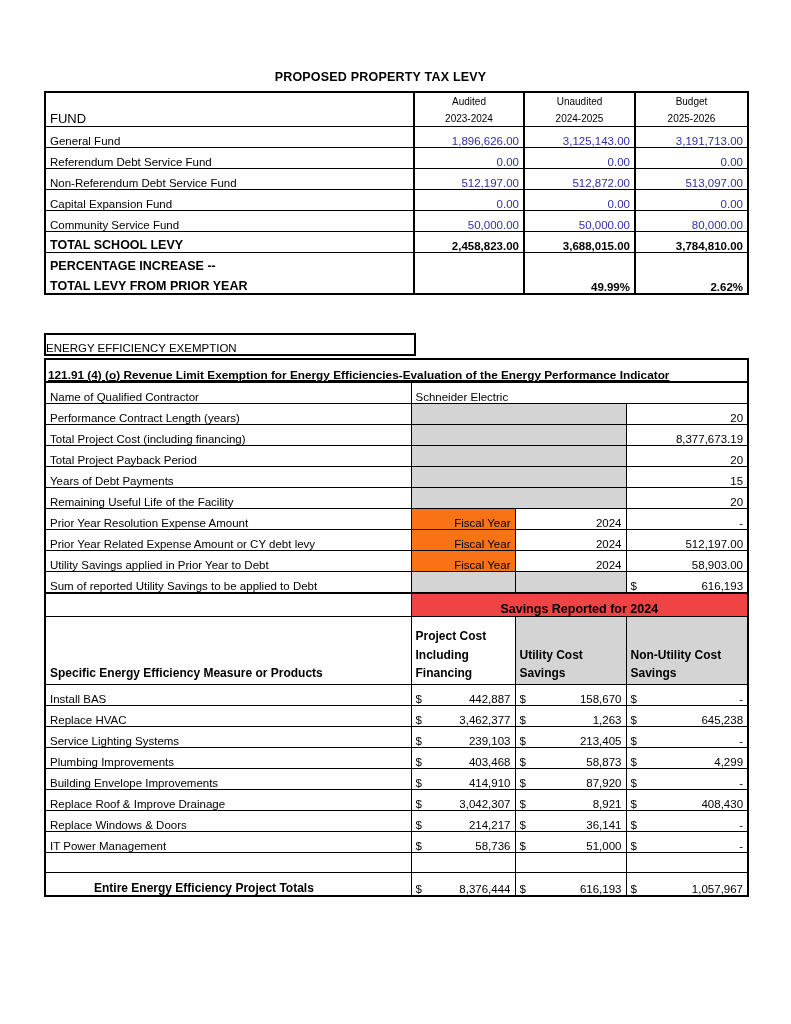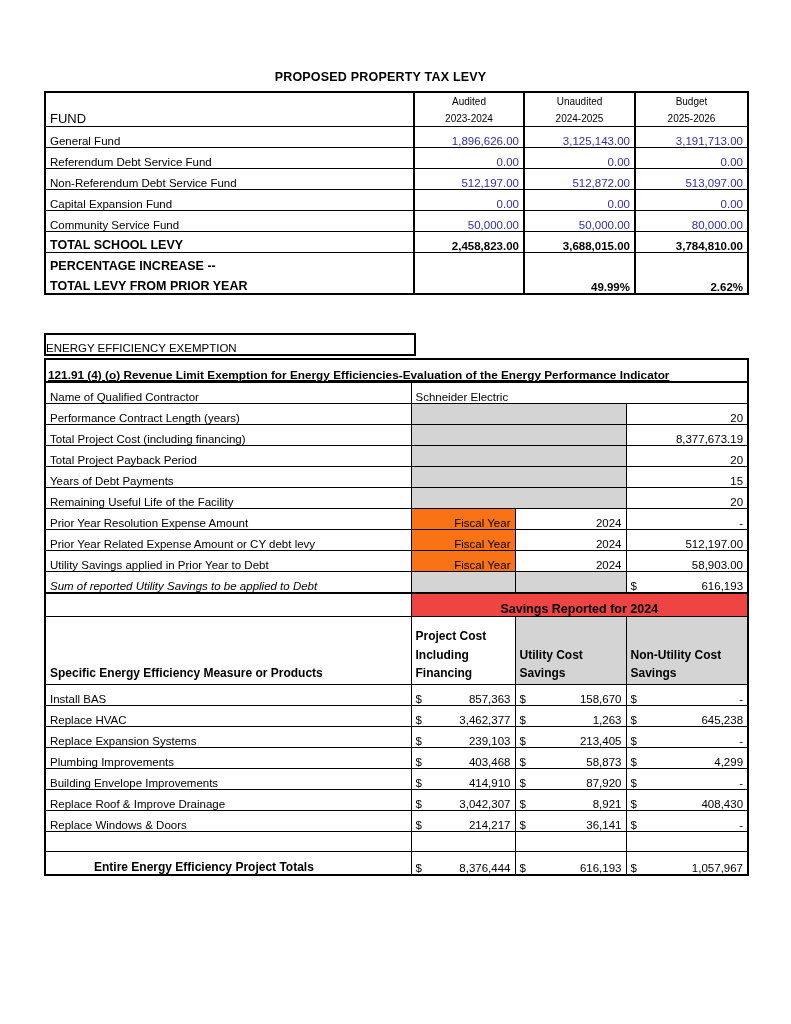--- a/index.html
+++ b/index.html
@@ -281,21 +281,21 @@
         <td class="r">512,197.00</td>
       </tr>
       <tr>
         <td class="lbl">Utility Savings applied in Prior Year to Debt</td>
         <td class="fy">Fiscal Year</td>
         <td class="r">2024</td>
         <td class="r">58,903.00</td>
       </tr>
 
       <tr>
-        <td class="lbl" style="border-bottom:2px solid #000;font-style:italic;">Sum of reported Utility Savings to be applied to Debt</td>
+        <td class="lbl" style="border-bottom:2px solid #000;">Sum of reported Utility Savings to be applied to Debt</td>
         <td class="shade" style="border-bottom:2px solid #000;"></td>
         <td class="shade" style="border-bottom:2px solid #000;"></td>
         <td class="money-cell" style="border-bottom:2px solid #000;">
           <span class="dollar">$</span><span>616,193</span>
         </td>
       </tr>
 
       <tr>
         <td style="border:none;border-right:1px solid #000;"></td>
         <td colspan="3" class="savings-banner">Savings Reported for 2024</td>
@@ -315,32 +315,32 @@
         </td>
         <td class="colhdr shade" style="height:66px;">
           <div style="height:19px"></div>
           <div>Non-Utility Cost</div>
           <div>Savings</div>
         </td>
       </tr>
 
       <tr>
         <td class="lbl">Install BAS</td>
-        <td class="money-cell"><span class="dollar">$</span><span>857,363</span></td>
+        <td class="money-cell"><span class="dollar">$</span><span>442,887</span></td>
         <td class="money-cell"><span class="dollar">$</span><span>158,670</span></td>
         <td class="money-cell"><span class="dollar">$</span><span>-</span></td>
       </tr>
       <tr>
         <td class="lbl">Replace HVAC</td>
         <td class="money-cell"><span class="dollar">$</span><span>3,462,377</span></td>
         <td class="money-cell"><span class="dollar">$</span><span>1,263</span></td>
         <td class="money-cell"><span class="dollar">$</span><span>645,238</span></td>
       </tr>
       <tr>
-        <td class="lbl">Replace Expansion Systems</td>
+        <td class="lbl">Service Lighting Systems</td>
         <td class="money-cell"><span class="dollar">$</span><span>239,103</span></td>
         <td class="money-cell"><span class="dollar">$</span><span>213,405</span></td>
         <td class="money-cell"><span class="dollar">$</span><span>-</span></td>
       </tr>
       <tr>
         <td class="lbl">Plumbing Improvements</td>
         <td class="money-cell"><span class="dollar">$</span><span>403,468</span></td>
         <td class="money-cell"><span class="dollar">$</span><span>58,873</span></td>
         <td class="money-cell"><span class="dollar">$</span><span>4,299</span></td>
       </tr>
@@ -353,20 +353,26 @@
       <tr>
         <td class="lbl">Replace Roof &amp; Improve Drainage</td>
         <td class="money-cell"><span class="dollar">$</span><span>3,042,307</span></td>
         <td class="money-cell"><span class="dollar">$</span><span>8,921</span></td>
         <td class="money-cell"><span class="dollar">$</span><span>408,430</span></td>
       </tr>
       <tr>
         <td class="lbl">Replace Windows &amp; Doors</td>
         <td class="money-cell"><span class="dollar">$</span><span>214,217</span></td>
         <td class="money-cell"><span class="dollar">$</span><span>36,141</span></td>
+        <td class="money-cell"><span class="dollar">$</span><span>-</span></td>
+      </tr>
+      <tr>
+        <td class="lbl">IT Power Management</td>
+        <td class="money-cell"><span class="dollar">$</span><span>58,736</span></td>
+        <td class="money-cell"><span class="dollar">$</span><span>51,000</span></td>
         <td class="money-cell"><span class="dollar">$</span><span>-</span></td>
       </tr>
 
       <tr class="blankrow">
         <td></td>
         <td></td>
         <td></td>
         <td></td>
       </tr>
 

